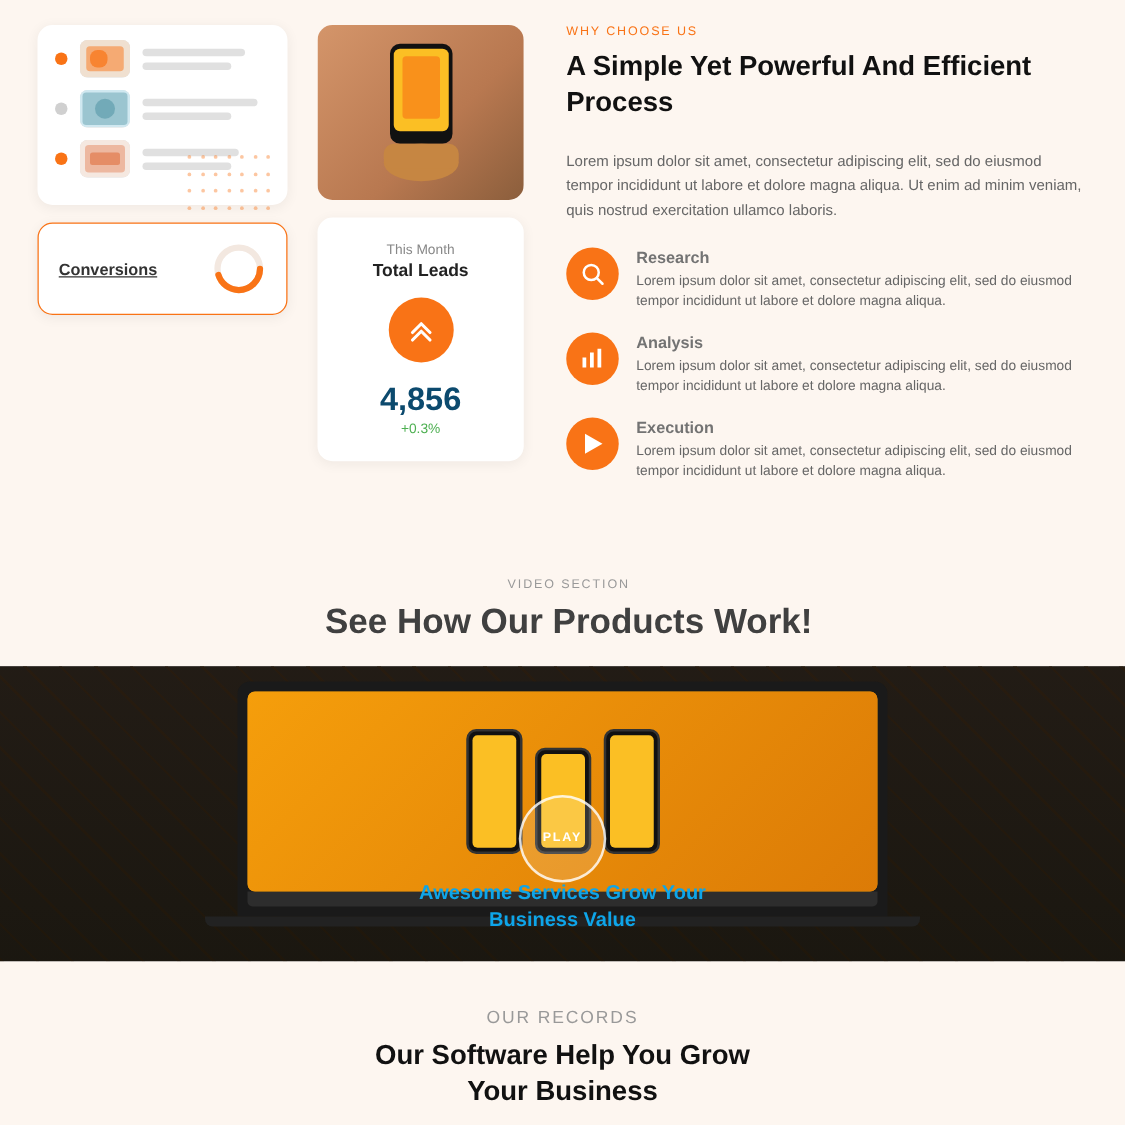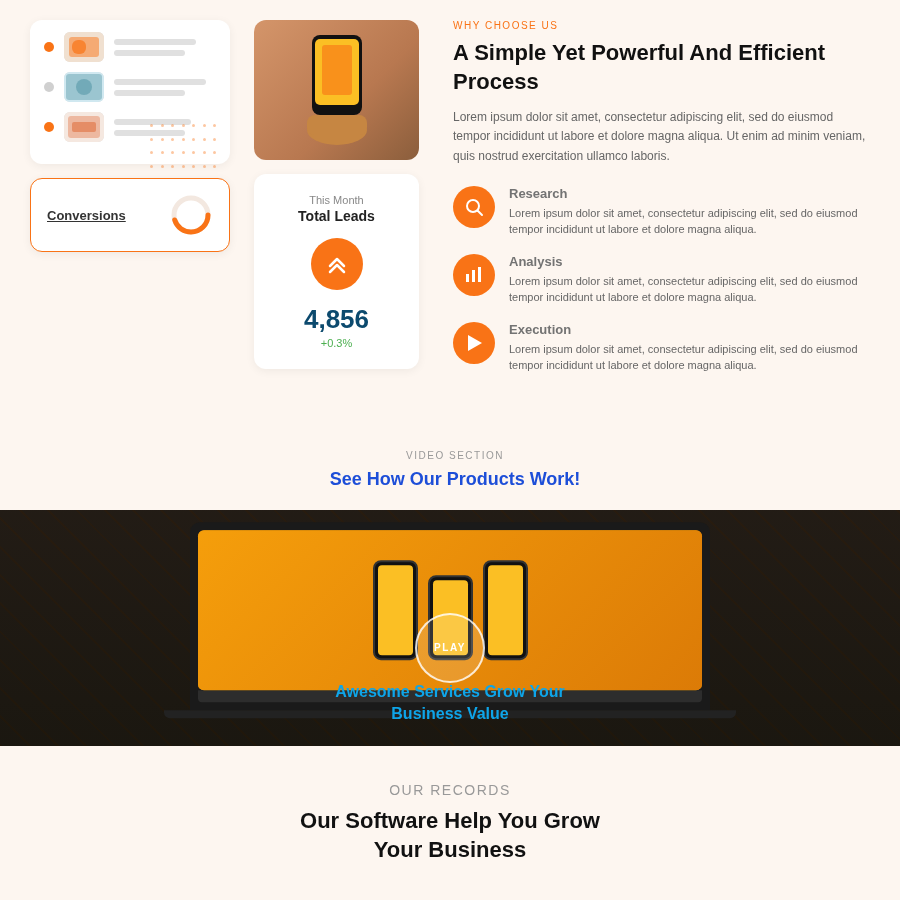--- a/index.html
+++ b/index.html
@@ -149,21 +149,21 @@
       letter-spacing: 1.5px;
       text-transform: uppercase;
       color: #f97316;
       margin-bottom: 8px;
     }
     .right-heading {
       font-size: 22px;
       font-weight: 800;
       color: #111;
       line-height: 1.3;
-      margin-bottom: 12px;
+      margin-bottom: 24px;
     }
     .right-body {
       font-size: 12px;
       color: #666;
       line-height: 1.6;
       margin-bottom: 20px;
     }
 
     .feature-item {
       display: flex;
@@ -200,23 +200,23 @@
       margin-left: 10px;
     }
     .video-label {
       font-size: 10px;
       letter-spacing: 1.5px;
       text-transform: uppercase;
       color: #999;
       margin-bottom: 8px;
     }
     .video-heading {
-      font-size: 18px;
+      font-size: 28px;
       font-weight: 800;
-      color: #1d4ed8;
+      color: #404040;
       margin-bottom: 20px;
     }
 
     .video-banner {
       width: 100%;
       height: 236px;
       background: #2a2a2a;
       position: relative;
       overflow: hidden;
       display: flex;

